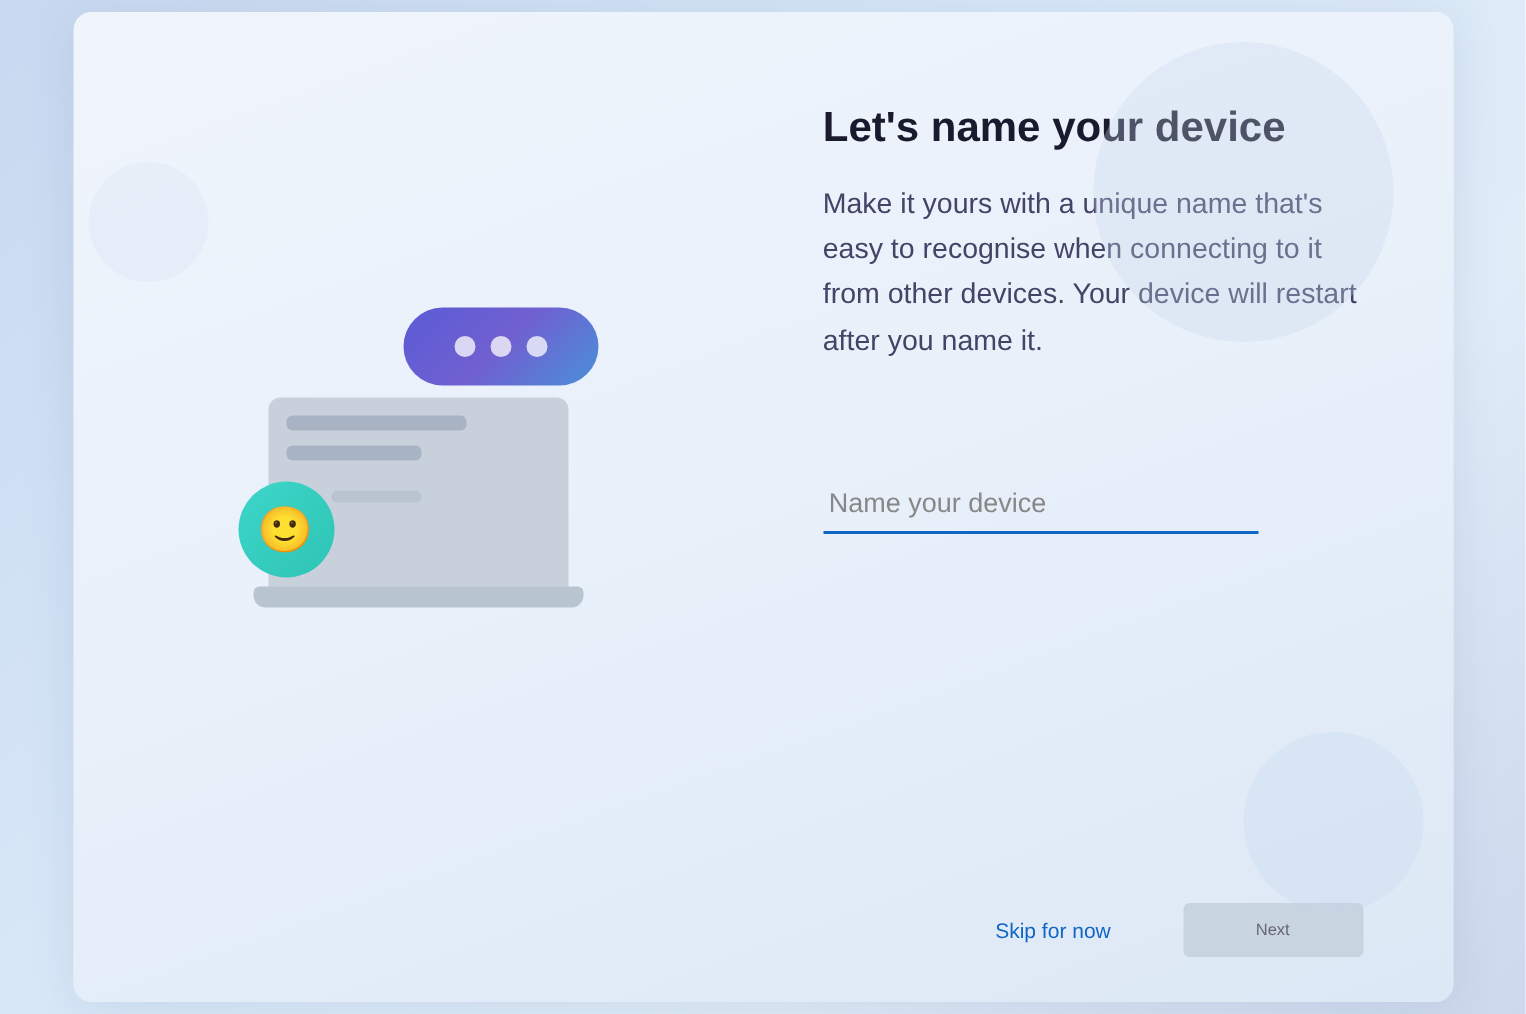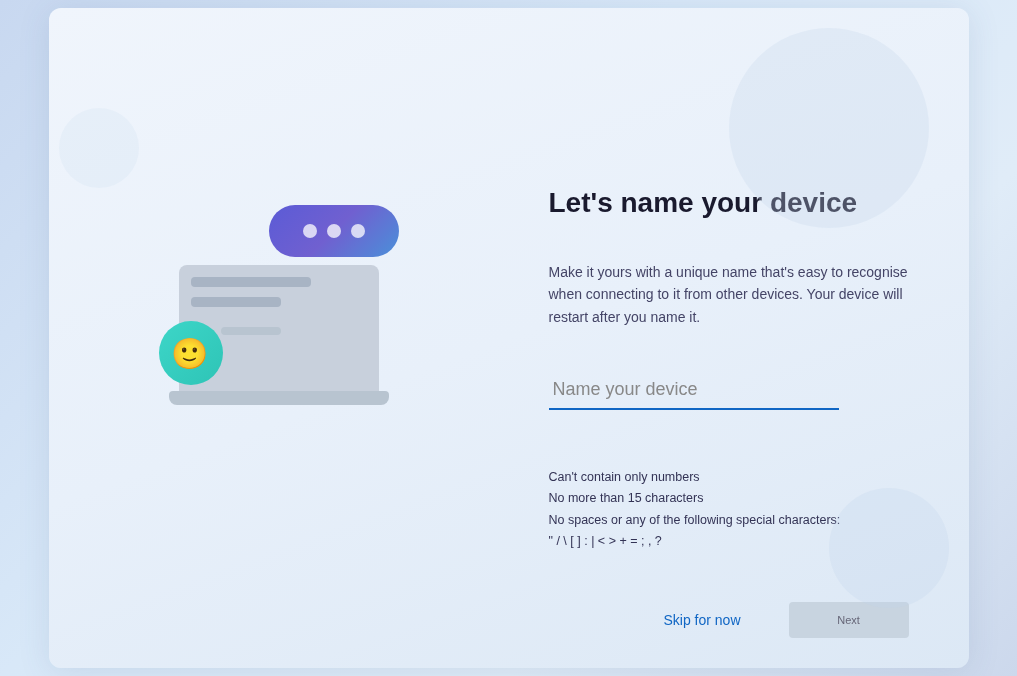--- a/index.html
+++ b/index.html
@@ -136,37 +136,36 @@
       justify-content: center;
       font-size: 30px;
     }
 
     
     .content-area {
       width: 50%;
       display: flex;
       flex-direction: column;
       padding: 60px 60px 30px 40px;
-      justify-content: flex-end;
-      gap: 21px;
+      justify-content: flex-start;
     }
 
     .page-title {
       font-size: 28px;
       font-weight: 600;
       color: #1a1a2e;
       margin-bottom: 20px;
       line-height: 1.2;
     }
 
     .page-description {
-      font-size: 14px;
+      font-size: 19px;
       color: #444466;
       line-height: 1.6;
-      margin-bottom: 22px;
+      margin-bottom: 74px;
       max-width: 360px;
     }
 
     
     .input-group {
       margin-bottom: 20px;
     }
 
     .device-name-input {
       width: 290px;
@@ -296,26 +295,20 @@
 
     <div class="content-area">
       <h1 class="page-title">Let's name your device</h1>
 
       <p class="page-description">Make it yours with a unique name that's easy to recognise when connecting to it from other devices. Your device will restart after you name it.</p>
 
       <div class="input-group">
         <input type="text" class="device-name-input" placeholder="Name your device" style="">
       </div>
 
-      <div class="validation-hints">
-        <div class="hint-line">Can't contain only numbers</div>
-        <div class="hint-line">No more than 15 characters</div>
-        <div class="hint-line">No spaces or any of the following special characters:</div>
-        <div class="hint-line">" / \ [ ] : | &lt; &gt; + = ; , ?</div>
-      </div>
     </div>
   </div>
 
   <div class="dialog-footer">
     <button class="skip-btn">Skip for now</button>
     <button class="next-btn">Next</button>
   </div>
 </div>
 
 </body></html>

